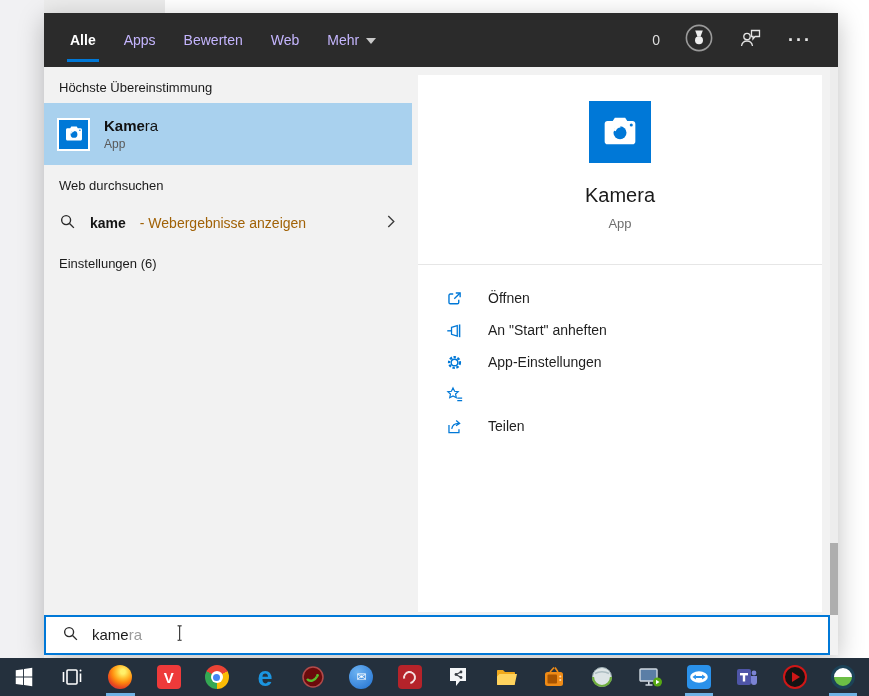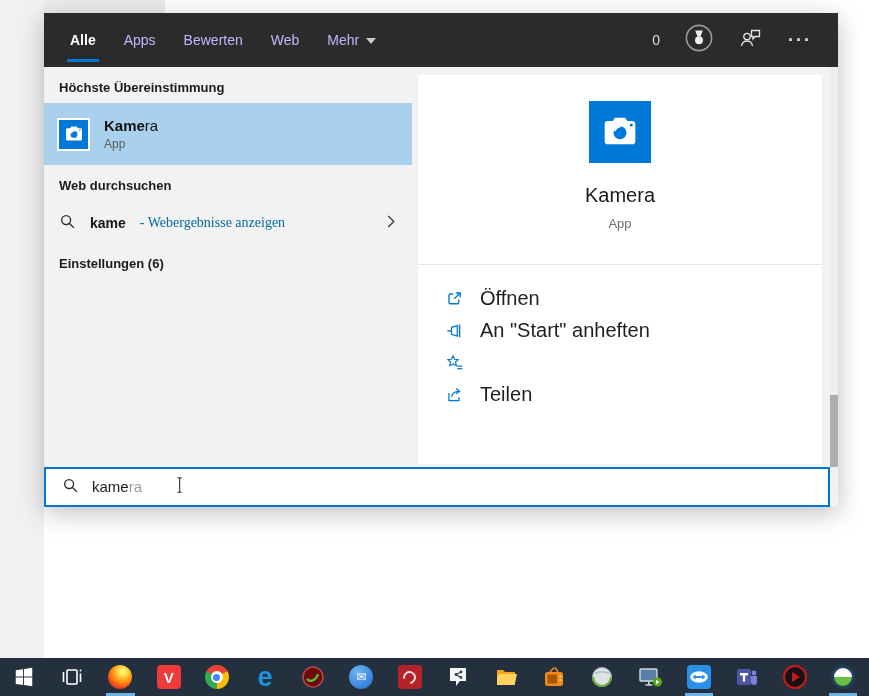--- a/index.html
+++ b/index.html
@@ -5,21 +5,21 @@
   * { margin:0; padding:0; box-sizing:border-box; }
   html,body { width:869px; height:696px; overflow:hidden; background:#ffffff;
               font-family:"Liberation Sans", sans-serif; }
   body { position:relative; }
 
   
   .backdrop-left { position:absolute; left:0; top:0; width:44px; height:658px; background:#f1f1f3; }
   .backdrop-topgray { position:absolute; left:44px; top:0; width:121px; height:13px; background:#ececec; }
 
   
-  .flyout { position:absolute; left:44px; top:13px; width:794px; height:494px;
+  .flyout { position:absolute; left:44px; top:13px; width:794px; height:642px;
             background:#f2f2f2; box-shadow:0 6px 24px rgba(0,0,0,.25); }
 
   
   .sheader { height:54px; background:#2b2b2b; display:flex; align-items:center;
              padding:0 26px; }
   .tabs { display:flex; gap:28px; height:54px; align-items:center; }
   .tab { color:#c4b5fd; font-size:14px; height:54px; line-height:54px; position:relative; }
   .tab.active { color:#ffffff; font-weight:bold; }
   .tab.active::after { content:""; position:absolute; left:-3px; right:-3px; bottom:5px;
                        height:3px; background:#0078d7; }
@@ -32,41 +32,41 @@
 
   
   .sbody { position:absolute; top:54px; left:0; right:0; bottom:40px; display:flex; }
   .leftcol { width:368px; background:#f2f2f2; }
   .rightcol { flex:1; position:relative; background:#f2f2f2; }
   .card { position:absolute; left:6px; top:8px; width:404px; bottom:3px; background:#ffffff; }
   .vscroll { position:absolute; right:0; top:0; bottom:0; width:8px; background:#ededed; }
   .vscroll .thumb { position:absolute; bottom:0; left:0; width:8px; height:72px; background:#aeaeae; }
 
   
-  .sec-h { padding:13px 15px 8px; font-size:13px; font-weight:bold; color:#1b1b1b; }
+  .sec-h { padding:13px 15px 8px; font-size:13px; font-weight:normal; color:#1b1b1b; }
   .bm-row { height:62px; background:#a9d1ee; display:flex; align-items:center;
             padding:0 13px; gap:14px; }
   .tile { background:#0078d7; display:flex; align-items:center; justify-content:center; }
   .tile.small { width:33px; height:33px; border:2px solid #ffffff; }
   .bm-title { font-size:15px; color:#111; }
   .bm-title .match { font-weight:bold; }
   .bm-sub { font-size:12px; color:#595959; margin-top:3px; }
   .web-row { height:40px; display:flex; align-items:center; padding:0 15px; gap:14px;
              font-size:14px; margin-top:2px; }
   .web-query { color:#141414; font-weight:bold; }
-  .web-hint { color:#0369a1;font-family:Liberation Serif, serif; }
+  .web-hint { color:#a16207; }
   .web-row .spacer { flex:1; }
 
   
   .tile.big { width:62px; height:62px; margin:26px auto 0; }
   .app-title { text-align:center; font-size:20px; color:#1b1b1b; margin-top:21px; }
   .app-sub { text-align:center; font-size:13px; color:#6e6e6e; margin-top:9px; }
   .divider { height:1px; background:#e6e6e6; margin-top:33px; }
   .actions { margin-top:17px; padding-left:28px; }
-  .action { display:flex; align-items:center; gap:17px; height:32px; font-size:20px; color:#1f1f1f;text-align:center; }
+  .action { display:flex; align-items:center; gap:25px; height:32px; font-size:14px; color:#1f1f1f;text-align:center; }
   .action svg { flex:0 0 auto; }
 
   
   .searchbox { position:absolute; left:0; right:8px; bottom:0; height:40px;
                background:#ffffff; border:2px solid #0078d7; display:flex;
                align-items:center; padding-left:16px; gap:13px; }
   .typed { font-size:15px; color:#1b1b1b; }
   .completion { font-size:15px; color:#9b9b9b; }
   .ibeam { margin-left:20px; }
 
@@ -199,20 +199,27 @@
           </div>
           <div class="action">
             <svg width="17" height="17" viewBox="0 0 16 16" fill="none" stroke="#0078d7">
               <path d="M1.2 8.3h4" stroke-width="1.3"></path>
               <path d="M5.2 5 10.6 3.4v9.8L5.2 11.6z" stroke-width="1.2"></path>
               <path d="M12.8 2.3v12" stroke-width="1.4"></path>
             </svg>
             <span>An "Start" anheften</span>
           </div>
           <div class="action">
+            <svg width="17" height="17" viewBox="0 0 16 16" fill="none">
+              <circle cx="8" cy="8" r="5.1" stroke="#0078d7" stroke-width="2.2" stroke-dasharray="2.3 1.45"></circle>
+              <circle cx="8" cy="8" r="3.1" stroke="#0078d7" stroke-width="1.3"></circle>
+            </svg>
+            <span>App-Einstellungen</span>
+          </div>
+          <div class="action">
             <svg width="17" height="17" viewBox="0 0 16 16" fill="none" stroke="#0078d7">
               <path stroke-width="1.1" d="M6.6 1.8l1.5 3.1 3.4.4-2.5 2.3.7 3.4-3.1-1.7-3.1 1.7.7-3.4L1.7 5.3l3.4-.4z"></path>
               <path stroke-width="1.2" d="M10.6 11.4h4.6M10.6 13.8h4.6"></path>
             </svg>
           </div>
           <div class="action">
             <svg width="17" height="17" viewBox="0 0 16 16" fill="none" stroke="#0078d7" stroke-width="1.2">
               <path d="M2.8 6.5v7.2h9.4v-3"></path>
               <path d="M5.4 10.2C5.9 6.8 8.6 5.2 12 5.1"></path>
               <path d="M9.6 2.4l3.2 2.7-3.4 2.1"></path>

